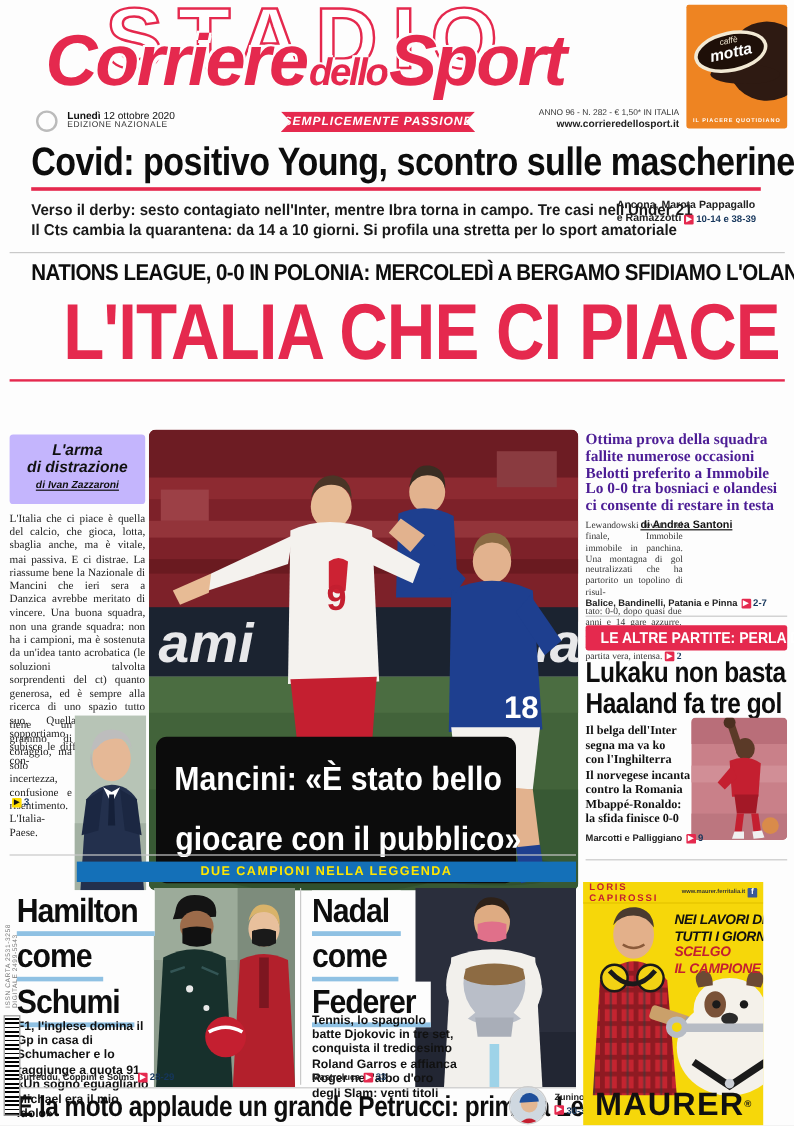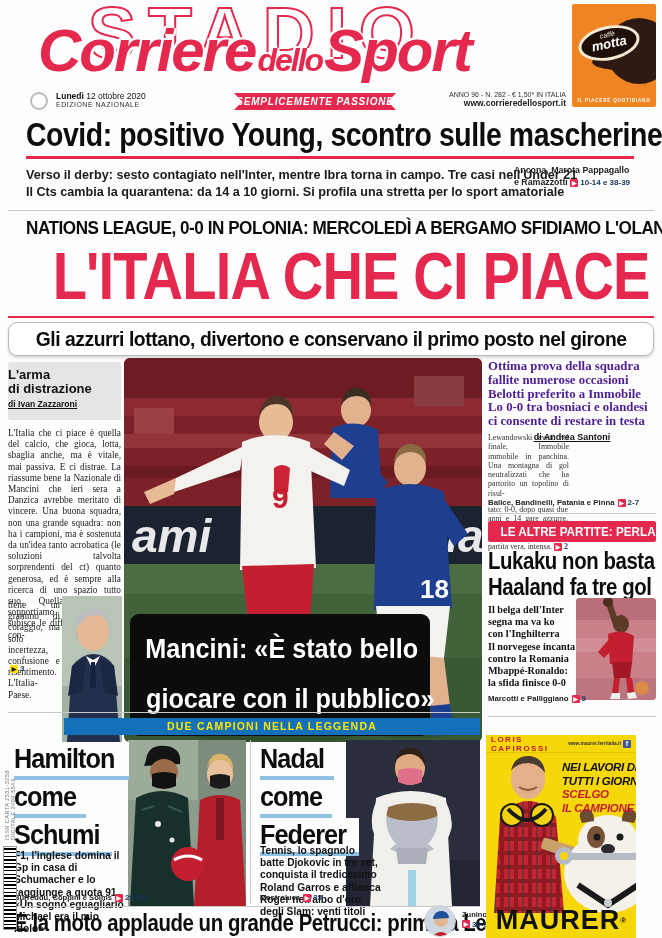--- a/index.html
+++ b/index.html
@@ -34,21 +34,21 @@
 
   .rule { background:#c9c9c9; height:1px; }
   .headline-black { font-weight:900; color:#0d0d0d; letter-spacing:-.5px; }
   .deck { font-weight:700; font-size:13px; line-height:17px; color:#1a1a1a; }
 
   .main-red { font-weight:900; color:#e5294e; letter-spacing:-1px; }
   .subhead-box {
     background:#fff; border:1px solid #b9b9b9; border-radius:9px;
     box-shadow:0 2px 3px rgba(0,0,0,.15); text-align:center;
   }
-  .yellow-box { background:#e5e5e5; border-radius:3px; padding-top:6px; }
+  .yellow-box { background:#c4b5fd; border-radius:3px; text-align:center; padding-top:6px;font-style:italic; }
   .serif { font-family:"Liberation Serif", serif; }
   .zaz-body { font-size:9.3px; line-height:11.2px; text-align:justify; color:#1c1c1c; }
 
   .santoni-h { font-family:Liberation Serif, serif; font-weight:700; font-size:12.8px; line-height:13.8px; color:#4c1d95; }
   .colstext { font-family:"Liberation Serif",serif; font-size:7.9px; line-height:9.3px; text-align:justify; color:#333; }
   .red-banner { background:#e5294e; color:#fff; font-weight:900; text-align:center; border-radius:2px; }
 
   .quote-banner { background:#0c0c0c; border-radius:9px; text-align:center; color:#fff; }
   .blue-banner { background:#1470b8; color:#ffe600; font-weight:800; text-align:center; letter-spacing:1.2px; }
   .leg-h { font-weight:900; color:#0d0d0d; font-size:28px; line-height:33px; letter-spacing:-1px; }
@@ -121,23 +121,20 @@
 
   <div class="abs headline-black" style="left:26px; top:217px; font-size:19px;">
     <span class="cond" style="transform:scaleX(.9);">NATIONS LEAGUE, 0-0 IN POLONIA: MERCOLEDÌ A BERGAMO SFIDIAMO L'OLANDA</span>
   </div>
 
   <div class="abs main-red" style="left:0; top:238px; width:636px; text-align:center; font-size:66px;">
     <span class="cond-c" style="transform:scaleX(.85);">L'ITALIA CHE CI PIACE</span>
   </div>
   <div class="abs" style="left:8px; top:316px; width:646px; height:2px; background:#e5294e;"></div>
 
-  <div class="abs subhead-box" style="left:8px; top:322px; width:646px; height:34px;">
-    <span class="cond-c headline-black" style="font-size:21px; line-height:32px; transform:scaleX(.92);">Gli azzurri lottano, divertono e conservano il primo posto nel girone</span>
-  </div>
 
   <div class="abs yellow-box" style="left:8px; top:362px; width:113px; height:58px;">
     <div style="font-size:13px; font-weight:900; line-height:14px;">
       <div>L'arma</div>
       <div>di distrazione</div>
     </div>
     <div style="font-size:8.6px; font-weight:700; text-decoration:underline; margin-top:3px;">di Ivan Zazzaroni</div>
   </div>
 
   <div class="abs serif zaz-body" style="left:8px; top:428px; width:113px;">L'Italia che ci piace è quella del calcio, che gioca, lotta, sbaglia anche, ma è vitale, mai passiva. E ci distrae. La riassume bene la Nazionale di Mancini che ieri sera a Danzica avrebbe meritato di vincere. Una buona squadra, non una grande squadra: non ha i campioni, ma è sostenuta da un'idea tanto acrobatica (le soluzioni talvolta sorprendenti del ct) quanto generosa, ed è sempre alla ricerca di uno spazio tutto suo. Quella che non sopportiamo è l'Italia che subisce le difficoltà, che non con-</div>

